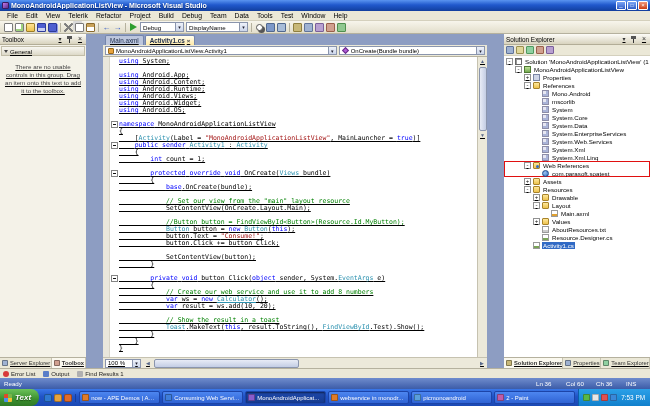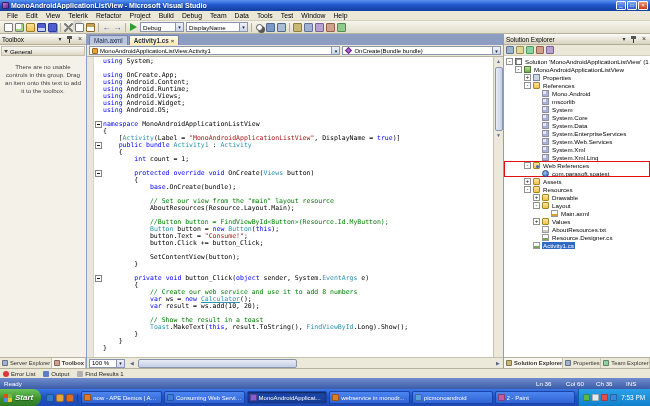--- a/index.html
+++ b/index.html
@@ -46,21 +46,21 @@
   .tbk-sq4 { background:#9fb2d2; border:1px solid #5f739a; }
   .tbk-sq5 { background:#b8a0d0; border:1px solid #7a5f9a; }
   .tbk-sq6 { background:#d0a08f; border:1px solid #9a5f4a; }
   .tbk-sq7 { background:#90c890; border:1px solid #4f8f4f; }
   .tb-combo { height:10px; background:#fff; border:1px solid #8a95ad; display:flex; align-items:center; font-size:6.2px; padding-left:2px; overflow:hidden; flex:0 0 auto; }
   .tb-combo-text { flex:1; white-space:nowrap; overflow:hidden; }
   .combo-arrow { margin-left:auto; width:8px; align-self:stretch; background:linear-gradient(#eef2fa,#ccd6ea); border-left:1px solid #8a95ad; display:flex; align-items:center; justify-content:center; flex:0 0 auto; }
   .combo-arrow::before { content:"▾"; font-size:5px; color:#223; }
 
   
-  .workarea { flex:1 1 auto; display:flex; gap:1px; background:#8d9dc2; min-height:0; }
+  .workarea { flex:1 1 auto; display:flex; gap:17px; background:#8d9dc2; min-height:0;text-decoration:underline; }
   .panel-header { height:11px; flex:0 0 auto; background:linear-gradient(#fdfcf8,#d8d3be); border-bottom:1px solid #b2ad97; display:flex; align-items:center; padding:0 2px; font-size:6.4px; gap:2px; }
   .panel-header .ph-title { flex:1; white-space:nowrap; overflow:hidden; }
   .ph-icon { width:8px; height:8px; flex:0 0 auto; text-align:center; color:#333; position:relative; }
   .ph-icon.arrow::before { content:"▾"; font-size:6px; line-height:8px; }
   .ph-icon.x::before { content:"×"; font-size:7px; line-height:8px; }
   .ph-icon.pin::before { content:""; position:absolute; left:1px; top:1px; width:5px; height:3px; background:#555; }
   .ph-icon.pin::after { content:""; position:absolute; left:3px; top:4px; width:1px; height:4px; background:#333; }
 
   
   .toolbox-panel { width:86px; flex:0 0 auto; background:#f4f2e8; display:flex; flex-direction:column; min-height:0; }
@@ -297,21 +297,21 @@
             <div class="code-line">
               <span class="fold"></span>
               <span class="code-text"><span class="tok-kw">using</span><span class="tok-pl"> System;</span></span>
             </div>
             <div class="code-line">
               <span class="fold"></span>
               <span class="code-text"></span>
             </div>
             <div class="code-line">
               <span class="fold"></span>
-              <span class="code-text"><span class="tok-kw">using</span><span class="tok-pl"> OnCreate.App;</span></span>
+              <span class="code-text"><span class="tok-kw">using</span><span class="tok-pl"> Android.App;</span></span>
             </div>
             <div class="code-line">
               <span class="fold"></span>
               <span class="code-text"><span class="tok-kw">using</span><span class="tok-pl"> Android.Content;</span></span>
             </div>
             <div class="code-line">
               <span class="fold"></span>
               <span class="code-text"><span class="tok-kw">using</span><span class="tok-pl"> Android.Runtime;</span></span>
             </div>
             <div class="code-line">
@@ -333,61 +333,61 @@
             <div class="code-line">
               <span class="fold fold-box"></span>
               <span class="code-text"><span class="tok-kw">namespace</span><span class="tok-pl"> MonoAndroidApplicationListView</span></span>
             </div>
             <div class="code-line">
               <span class="fold"></span>
               <span class="code-text"><span class="tok-pl">{</span></span>
             </div>
             <div class="code-line">
               <span class="fold"></span>
-              <span class="code-text"><span class="tok-pl">    [</span><span class="tok-ty">Activity</span><span class="tok-pl">(Label = </span><span class="tok-str">"MonoAndroidApplicationListView"</span><span class="tok-pl">, DisplayName = </span><span class="tok-kw">true</span><span class="tok-pl">)]</span></span>
+              <span class="code-text"><span class="tok-pl">    [</span><span class="tok-ty">Activity</span><span class="tok-pl">(Label = </span><span class="tok-str">"MonoAndroidApplicationListView"</span><span class="tok-pl">, MainLauncher = </span><span class="tok-kw">true</span><span class="tok-pl">)]</span></span>
             </div>
             <div class="code-line">
               <span class="fold fold-box"></span>
-              <span class="code-text"><span class="tok-pl">    </span><span class="tok-kw">public</span><span class="tok-pl"> </span><span class="tok-kw">bundle</span><span class="tok-pl"> </span><span class="tok-ty">Activity1</span><span class="tok-pl"> : </span><span class="tok-ty">Activity</span></span>
+              <span class="code-text"><span class="tok-pl">    </span><span class="tok-kw">public</span><span class="tok-pl"> </span><span class="tok-kw">sender</span><span class="tok-pl"> </span><span class="tok-ty">Activity1</span><span class="tok-pl"> : </span><span class="tok-ty">Activity</span></span>
             </div>
             <div class="code-line">
               <span class="fold"></span>
               <span class="code-text"><span class="tok-pl">    {</span></span>
             </div>
             <div class="code-line">
               <span class="fold"></span>
               <span class="code-text"><span class="tok-pl">        </span><span class="tok-kw">int</span><span class="tok-pl"> count = 1;</span></span>
             </div>
             <div class="code-line">
               <span class="fold"></span>
               <span class="code-text"></span>
             </div>
             <div class="code-line">
               <span class="fold fold-box"></span>
-              <span class="code-text"><span class="tok-pl">        </span><span class="tok-kw">protected</span><span class="tok-pl"> </span><span class="tok-kw">override</span><span class="tok-pl"> </span><span class="tok-kw">void</span><span class="tok-pl"> OnCreate(</span><span class="tok-ty">Views</span><span class="tok-pl"> button)</span></span>
+              <span class="code-text"><span class="tok-pl">        </span><span class="tok-kw">protected</span><span class="tok-pl"> </span><span class="tok-kw">override</span><span class="tok-pl"> </span><span class="tok-kw">void</span><span class="tok-pl"> OnCreate(</span><span class="tok-ty">Views</span><span class="tok-pl"> bundle)</span></span>
             </div>
             <div class="code-line">
               <span class="fold"></span>
               <span class="code-text"><span class="tok-pl">        {</span></span>
             </div>
             <div class="code-line">
               <span class="fold"></span>
               <span class="code-text"><span class="tok-pl">            </span><span class="tok-kw">base</span><span class="tok-pl">.OnCreate(bundle);</span></span>
             </div>
             <div class="code-line">
               <span class="fold"></span>
               <span class="code-text"></span>
             </div>
             <div class="code-line">
               <span class="fold"></span>
               <span class="code-text"><span class="tok-cm">            // Set our view from the "main" layout resource</span></span>
             </div>
             <div class="code-line">
               <span class="fold"></span>
-              <span class="code-text"><span class="tok-pl">            AboutResources(Resource.Layout.Main);</span></span>
+              <span class="code-text"><span class="tok-pl">            SetContentView(OnCreate.Layout.Main);</span></span>
             </div>
             <div class="code-line">
               <span class="fold"></span>
               <span class="code-text"></span>
             </div>
             <div class="code-line">
               <span class="fold"></span>
               <span class="code-text"><span class="tok-cm">            //Button button = FindViewById&lt;Button&gt;(Resource.Id.MyButton);</span></span>
             </div>
             <div class="code-line">
@@ -441,21 +441,21 @@
             <div class="code-line">
               <span class="fold"></span>
               <span class="code-text"></span>
             </div>
             <div class="code-line">
               <span class="fold"></span>
               <span class="code-text"><span class="tok-cm">            // Show the result in a toast</span></span>
             </div>
             <div class="code-line">
               <span class="fold"></span>
-              <span class="code-text"><span class="tok-pl">            </span><span class="tok-ty">Toast</span><span class="tok-pl">.MakeText(</span><span class="tok-kw">this</span><span class="tok-pl">, result.ToString(), </span><span class="tok-ty">FindViewById</span><span class="tok-pl">.Long).Show();</span></span>
+              <span class="code-text"><span class="tok-pl">            </span><span class="tok-ty">Toast</span><span class="tok-pl">.MakeText(</span><span class="tok-kw">this</span><span class="tok-pl">, result.ToString(), </span><span class="tok-ty">FindViewById</span><span class="tok-pl">.Test).Show();</span></span>
             </div>
             <div class="code-line">
               <span class="fold"></span>
               <span class="code-text"><span class="tok-pl">        }</span></span>
             </div>
             <div class="code-line">
               <span class="fold"></span>
               <span class="code-text"><span class="tok-pl">    }</span></span>
             </div>
             <div class="code-line">
@@ -655,21 +655,21 @@
     <span class="status-left">Ready</span>
     <span class="status-field">Ln 36</span>
     <span class="status-field">Col 60</span>
     <span class="status-field">Ch 36</span>
     <span class="status-field narrow">INS</span>
   </div>
 
   <div class="taskbar">
     <div class="start-btn">
       <span class="start-flag"></span>
-      <span>Start</span>
+      <span>Text</span>
     </div>
     <div class="ql">
         <span class="ql-icon" style="background: rgb(47, 120, 208);"></span>
         <span class="ql-icon" style="background: rgb(232, 163, 61);"></span>
         <span class="ql-icon" style="background: rgb(224, 106, 42);"></span>
       </div>
     <div class="task-btns">
         <div class="task-btn">
           <span class="task-icon" style="background: rgb(224, 123, 40);"></span>
           <span class="tb-label">now - APE Demos | Andr...</span>

